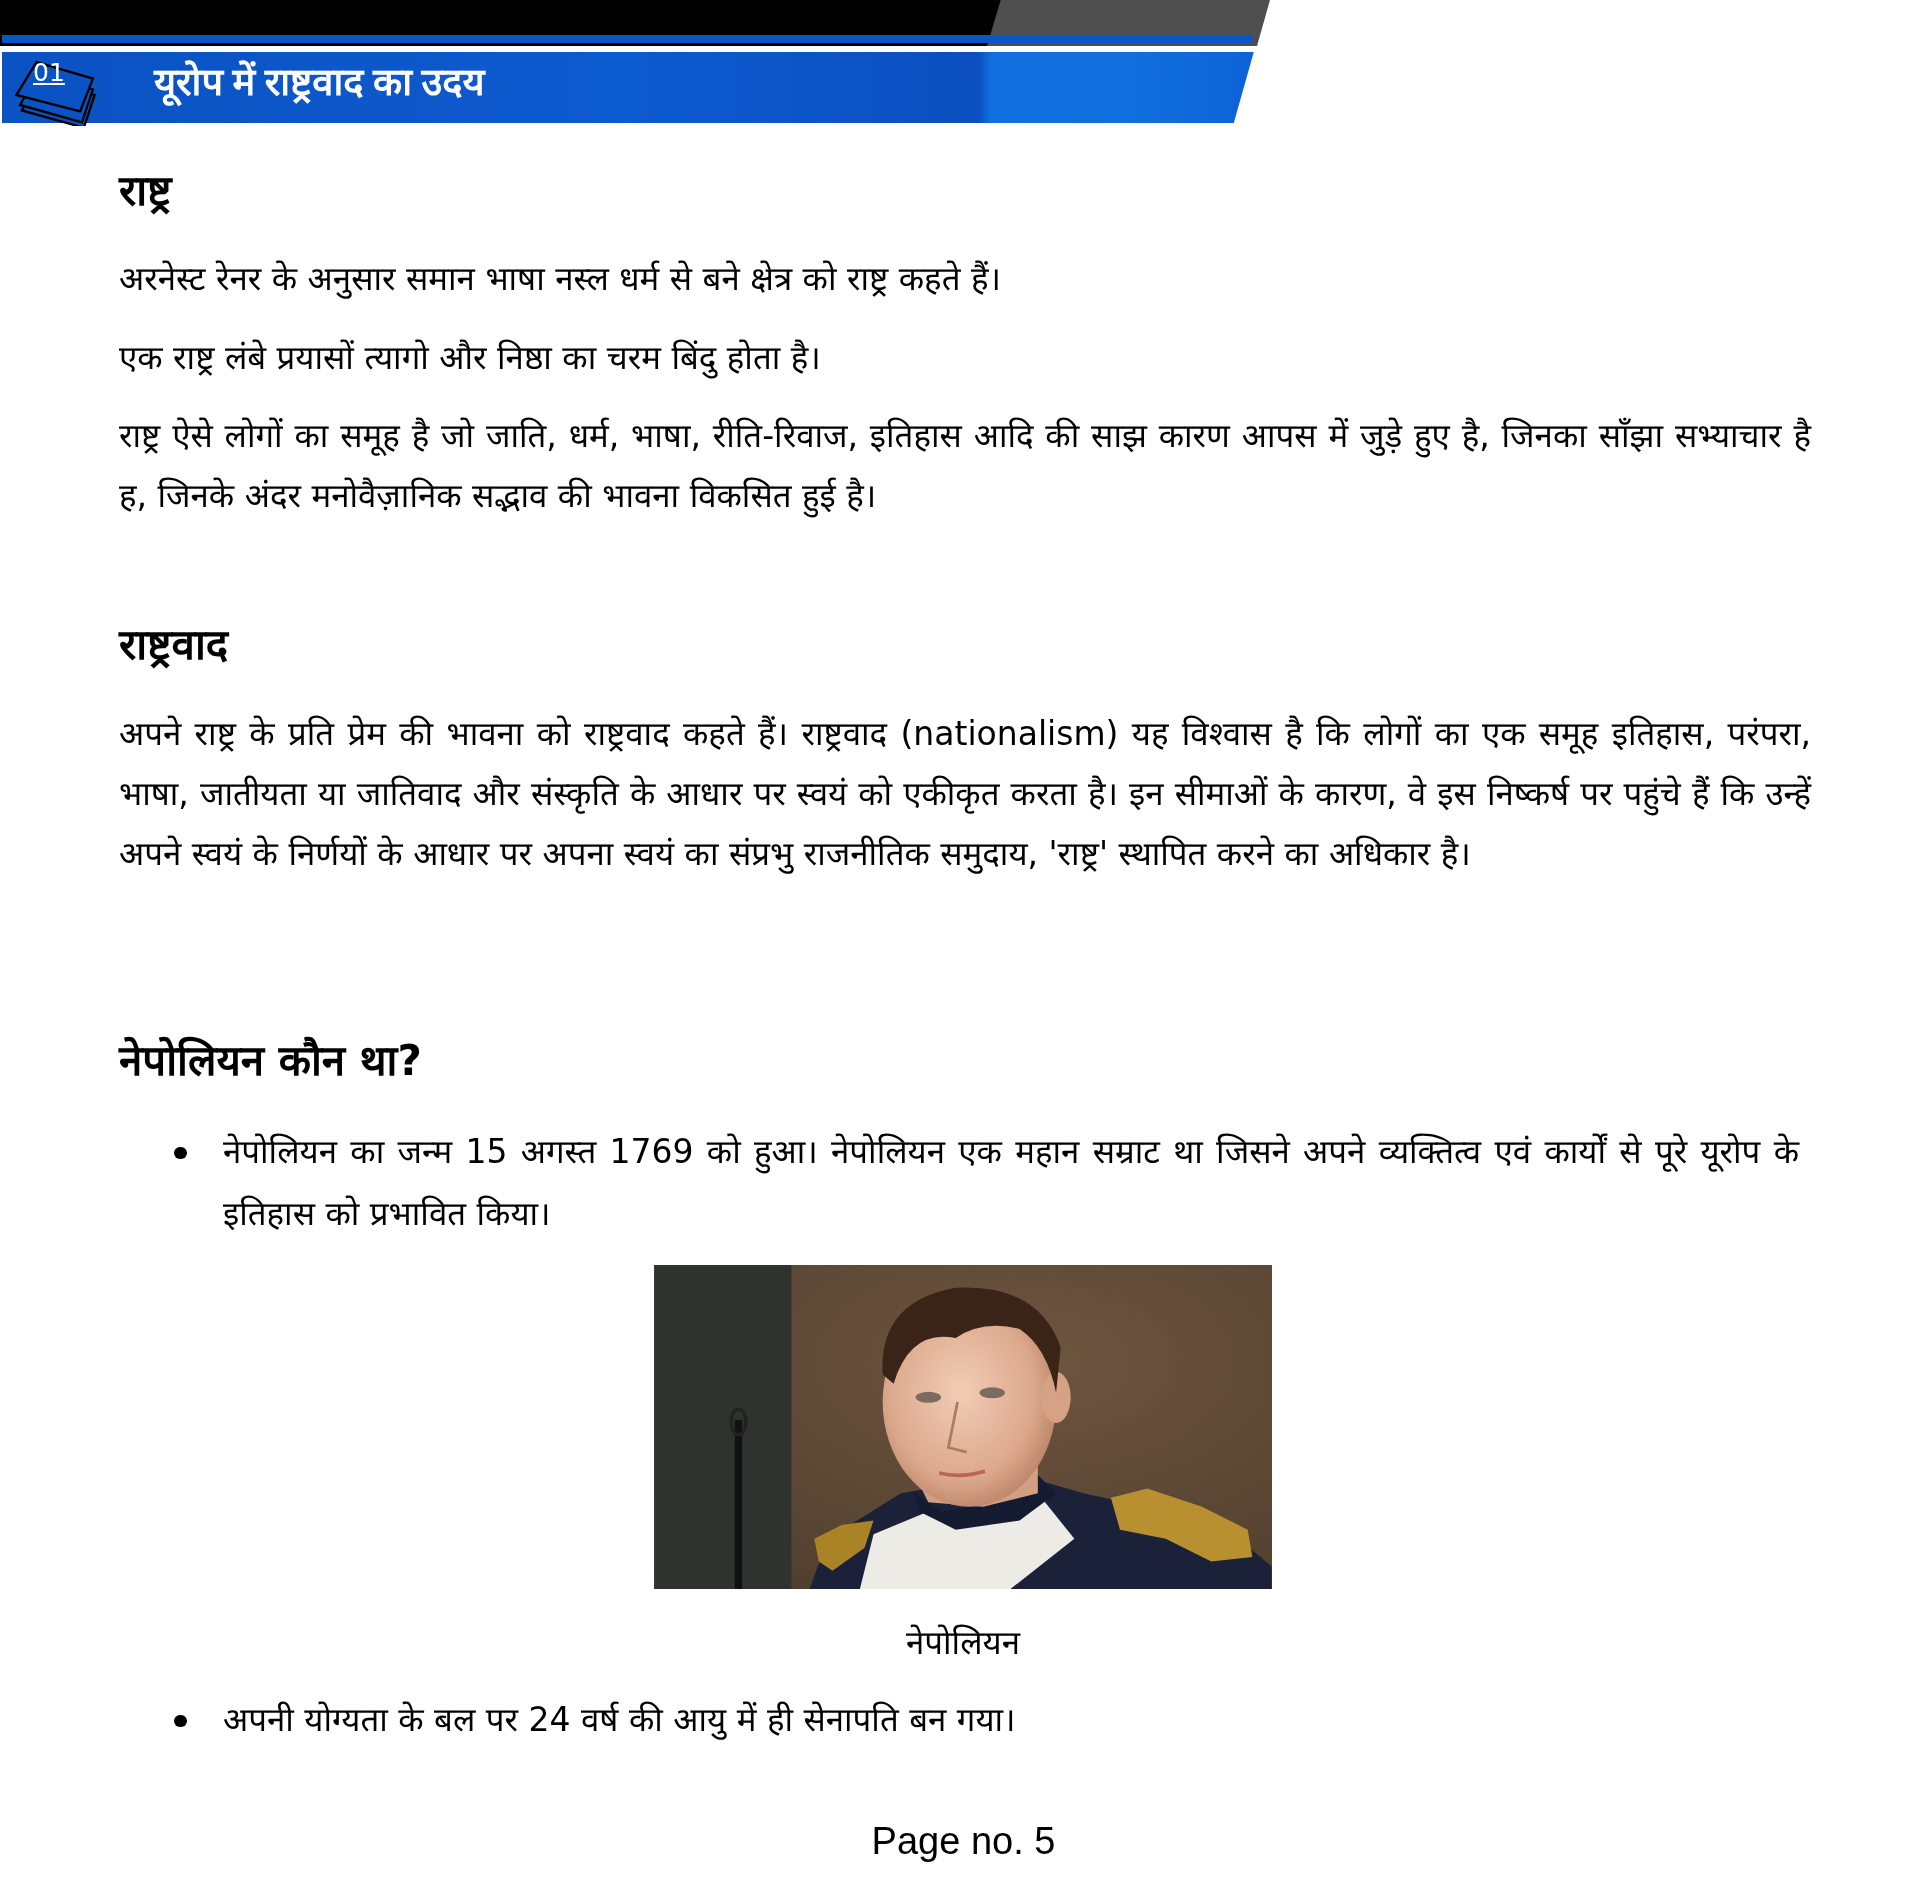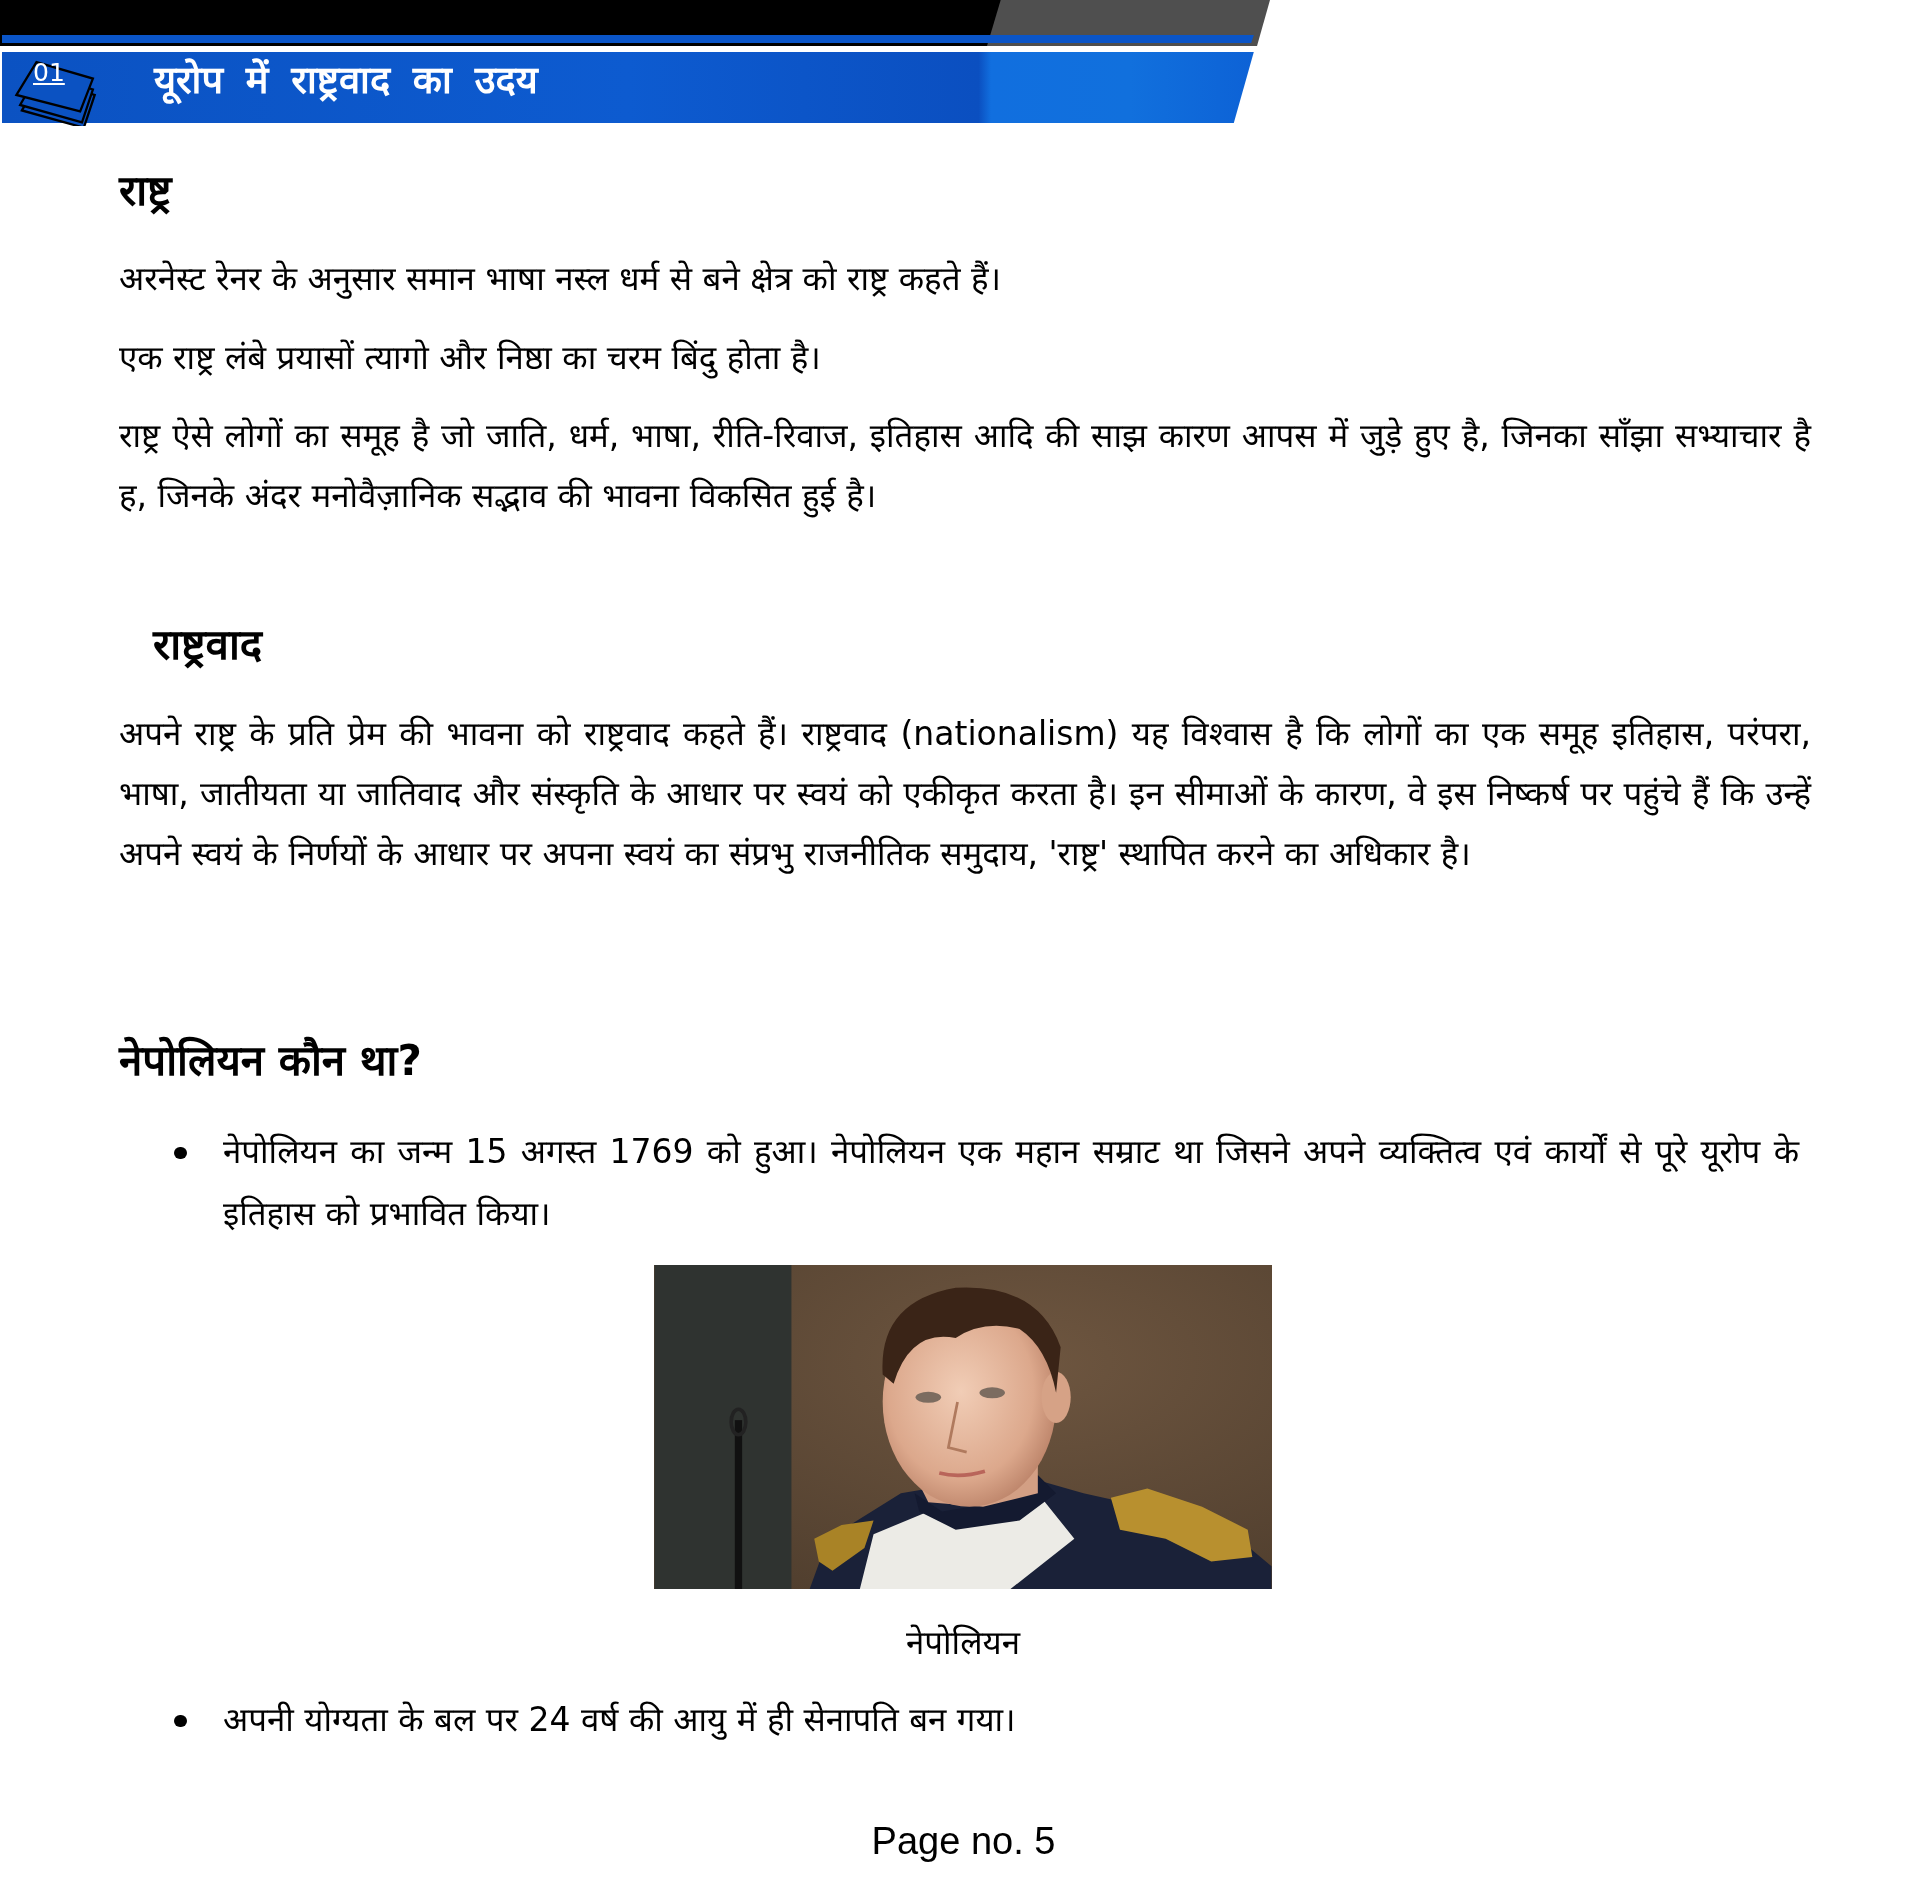--- a/index.html
+++ b/index.html
@@ -10,21 +10,21 @@
               clip-path:polygon(13.7px 0, 283px 0, 270px 46px, 0 46px); }
   .hdr-blue-line { position:absolute; left:1.8px; top:35px; width:1252px; height:8.2px; background:#0a55c8;
                    clip-path:polygon(0 0, 100% 0, calc(100% - 2.7px) 100%, 0 100%); }
   .hdr-band { position:absolute; left:1.8px; top:52px; width:1252px; height:71px;
               background:linear-gradient(90deg,#0b52c2 0%, #0d5bd0 50%, #0b4fc0 78%, #116fdf 79%, #1170dd 90%, #0d62d6 100%);
               clip-path:polygon(0 0, 1252px 0, 1232px 71px, 0 71px); }
   .badge { position:absolute; left:11px; top:53px; width:91px; height:73px; }
   .badge-num { position:absolute; left:33px; top:58px; font-size:25px; color:#fff;
                font-family:"DejaVu Sans", sans-serif;text-decoration:underline; }
   .hdr-title { position:absolute; left:154px; top:57px; font-size:38px; font-weight:bold; color:#fff;
-               font-family:Liberation Mono, monospace; line-height:51px; white-space:nowrap; }
+               font-family:Liberation Serif, serif; line-height:51px; white-space:nowrap; }
   .h { position:absolute; left:119px; font-weight:bold; font-size:42px; line-height:55px; white-space:nowrap; }
   .p { position:absolute; left:119px; width:1692px; font-size:33px; line-height:60px;
        text-align:justify; text-align-last:left; }
   .bullet { position:absolute; left:174px; width:1637px; font-size:33px; line-height:62px; }
   .bullet .dot { position:absolute; left:0; top:25.6px; width:12.8px; height:12.8px; border-radius:50%; background:#000; }
   .bullet .txt { position:absolute; left:49px; width:1576px; text-align:justify; text-align-last:left; }
 
   .portrait { position:absolute; left:654px; top:1265px; width:618px; height:324px; overflow:hidden;
               background:#5b4632; }
   .caption { position:absolute; left:654px; width:618px; top:1615px; text-align:center; font-size:33px; line-height:55px; }
@@ -47,21 +47,21 @@
   </g>
 </svg>
 <div class="badge-num">01</div>
 <div class="hdr-title">यूरोप में राष्ट्रवाद का उदय</div>
 
 <div class="h" style="top:163px;">राष्ट्र</div>
 <div class="p" style="top:249px;">अरनेस्ट रेनर के अनुसार समान भाषा नस्ल धर्म से बने क्षेत्र को राष्ट्र कहते हैं।</div>
 <div class="p" style="top:328px;">एक राष्ट्र लंबे प्रयासों त्यागो और निष्ठा का चरम बिंदु होता है।</div>
 <div class="p" style="top:406px;">राष्ट्र ऐसे लोगों का समूह है जो जाति, धर्म, भाषा, रीति-रिवाज, इतिहास आदि की साझ कारण आपस में जुड़े हुए है, जिनका साँझा सभ्याचार है ह, जिनके अंदर मनोवैज़ानिक सद्भाव की भावना विकसित हुई है।</div>
 
-<div class="h" style="top:617px;margin-left:34px;">राष्ट्रवाद</div>
+<div class="h" style="top:617px;">राष्ट्रवाद</div>
 <div class="p" style="top:704px;">अपने राष्ट्र के प्रति प्रेम की भावना को राष्ट्रवाद कहते हैं। राष्ट्रवाद (nationalism) यह विश्वास है कि लोगों का एक समूह इतिहास, परंपरा, भाषा, जातीयता या जातिवाद और संस्कृति के आधार पर स्वयं को एकीकृत करता है। इन सीमाओं के कारण, वे इस निष्कर्ष पर पहुंचे हैं कि उन्हें अपने स्वयं के निर्णयों के आधार पर अपना स्वयं का संप्रभु राजनीतिक समुदाय, 'राष्ट्र' स्थापित करने का अधिकार है।</div>
 
 <div class="h" style="top:1033px;">नेपोलियन कौन था?</div>
 
 <div class="bullet" style="top:1121px;">
   <span class="dot"></span>
   <span class="txt">नेपोलियन का जन्म 15 अगस्त 1769 को हुआ। नेपोलियन एक महान सम्राट था जिसने अपने व्यक्तित्व एवं कार्यों से पूरे यूरोप के इतिहास को प्रभावित किया।</span>
 </div>
 
 <div class="portrait">

